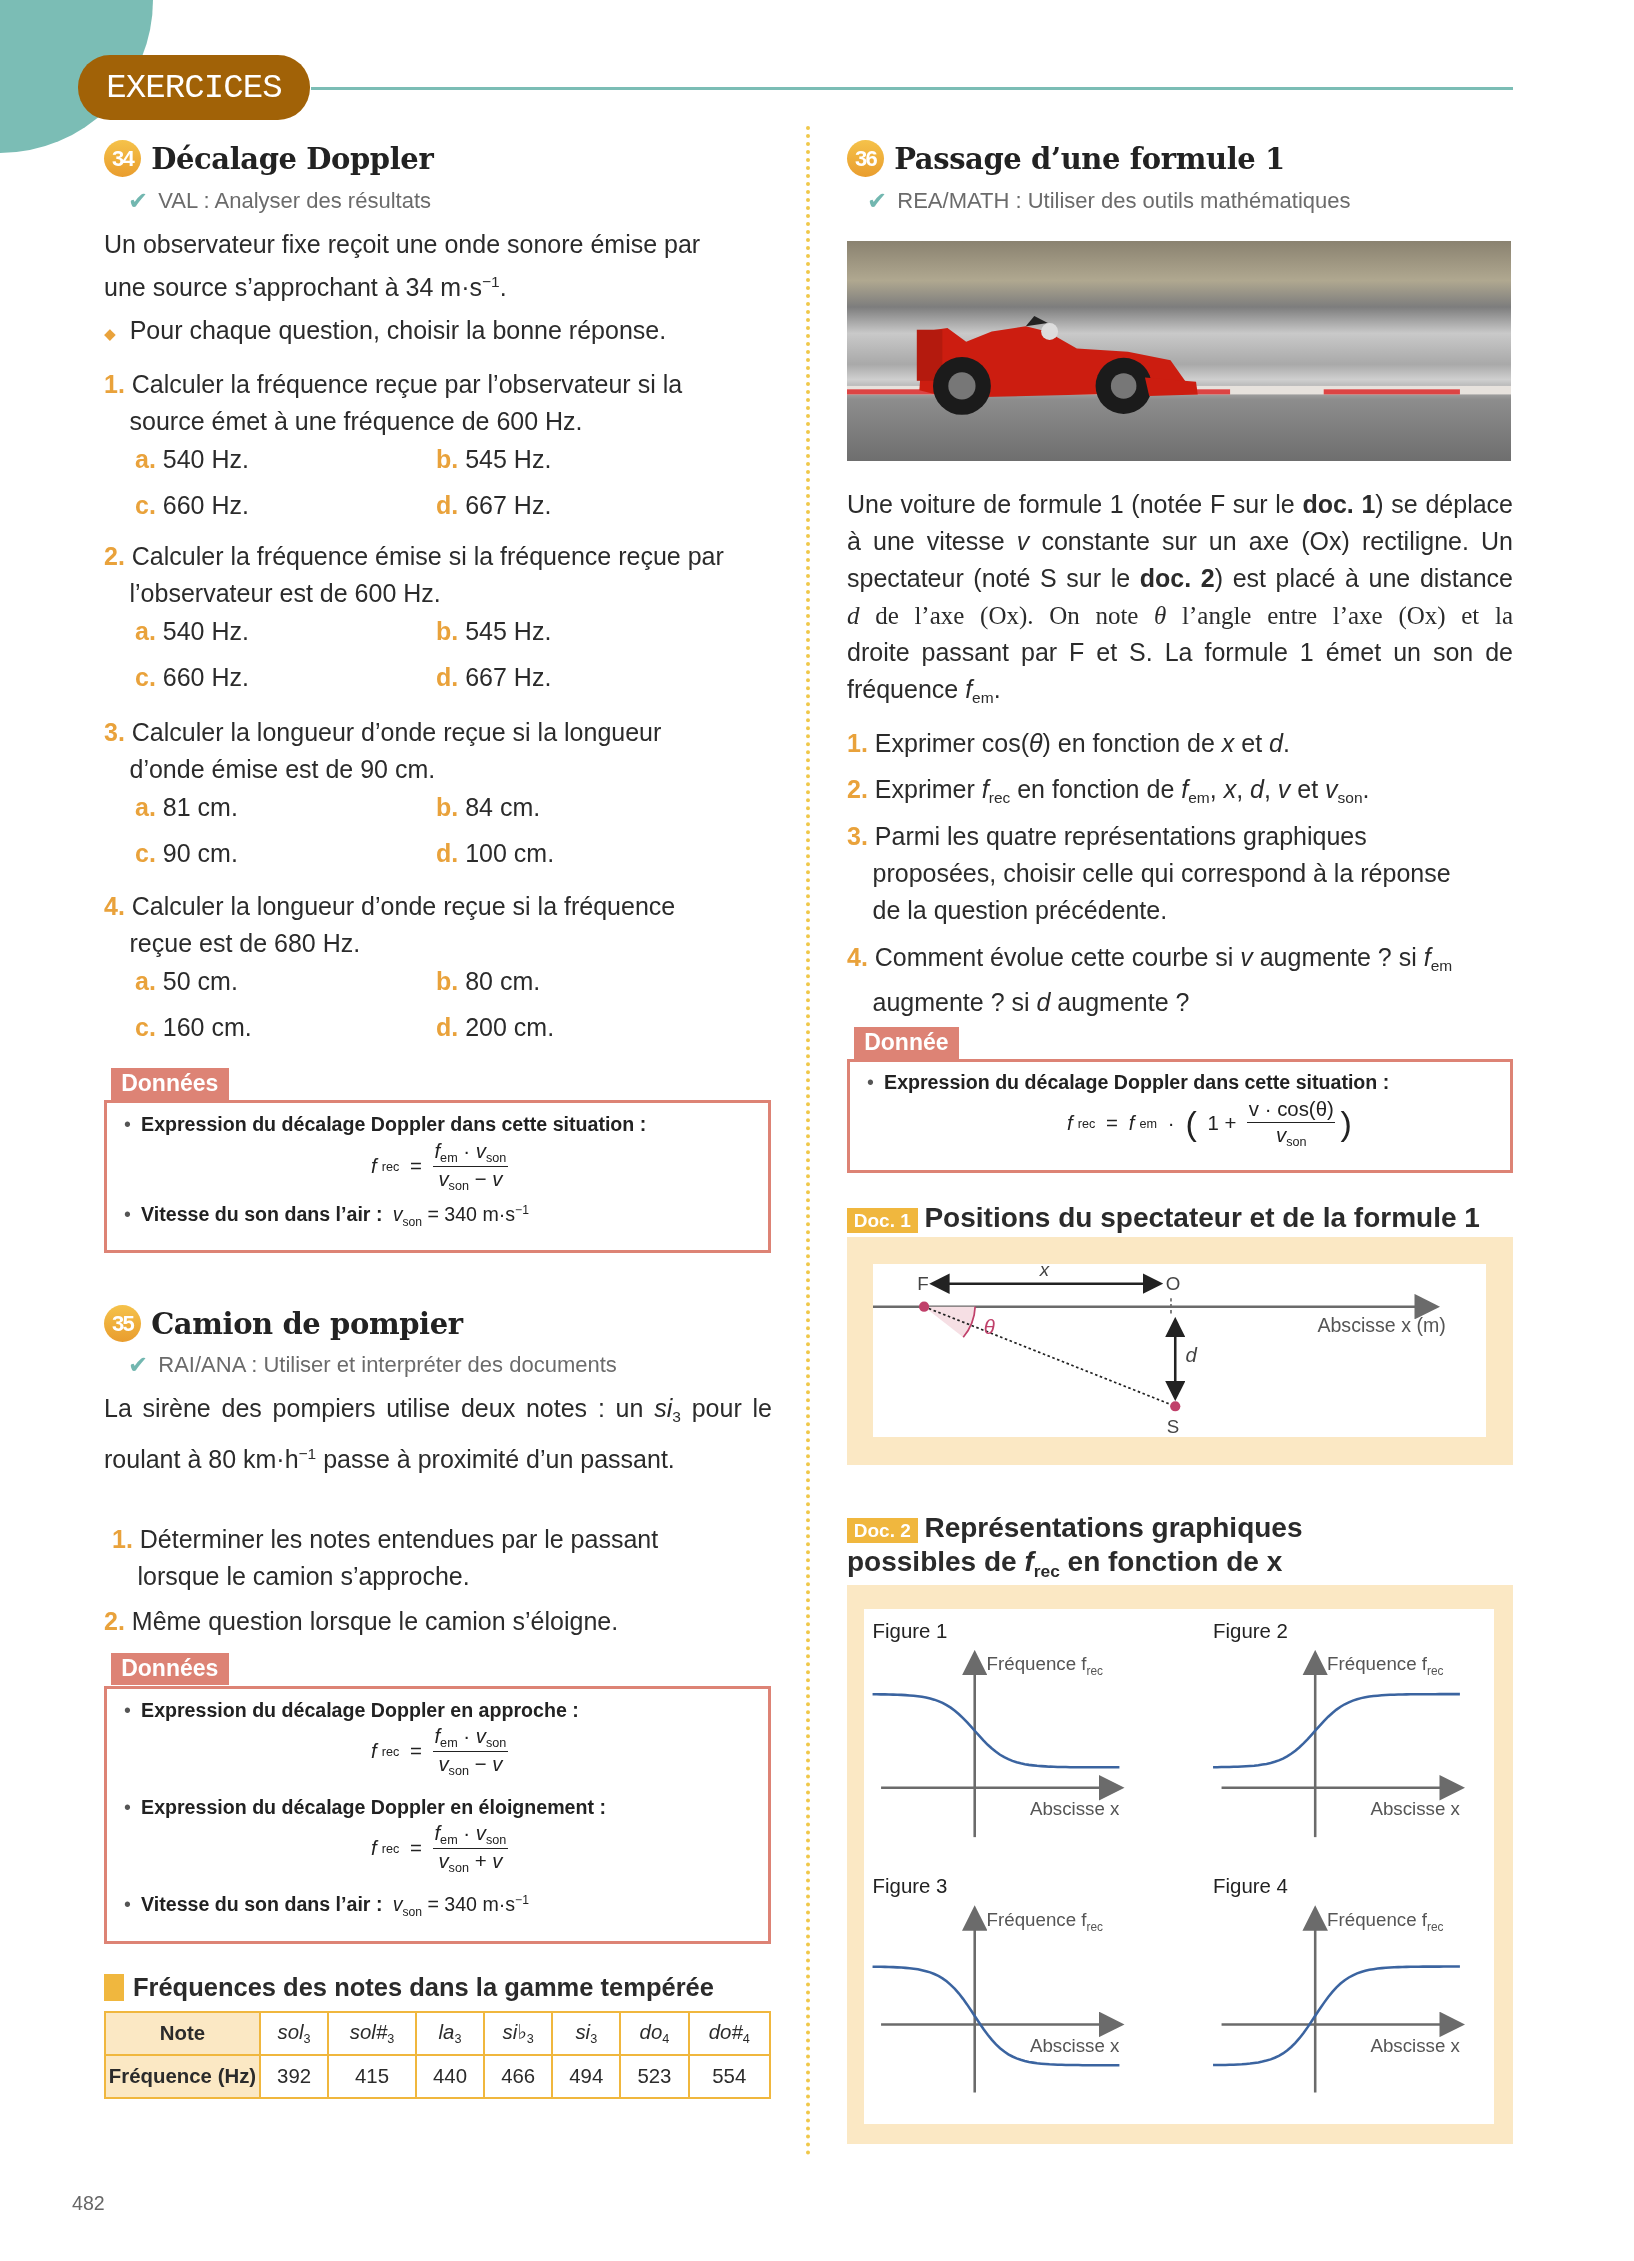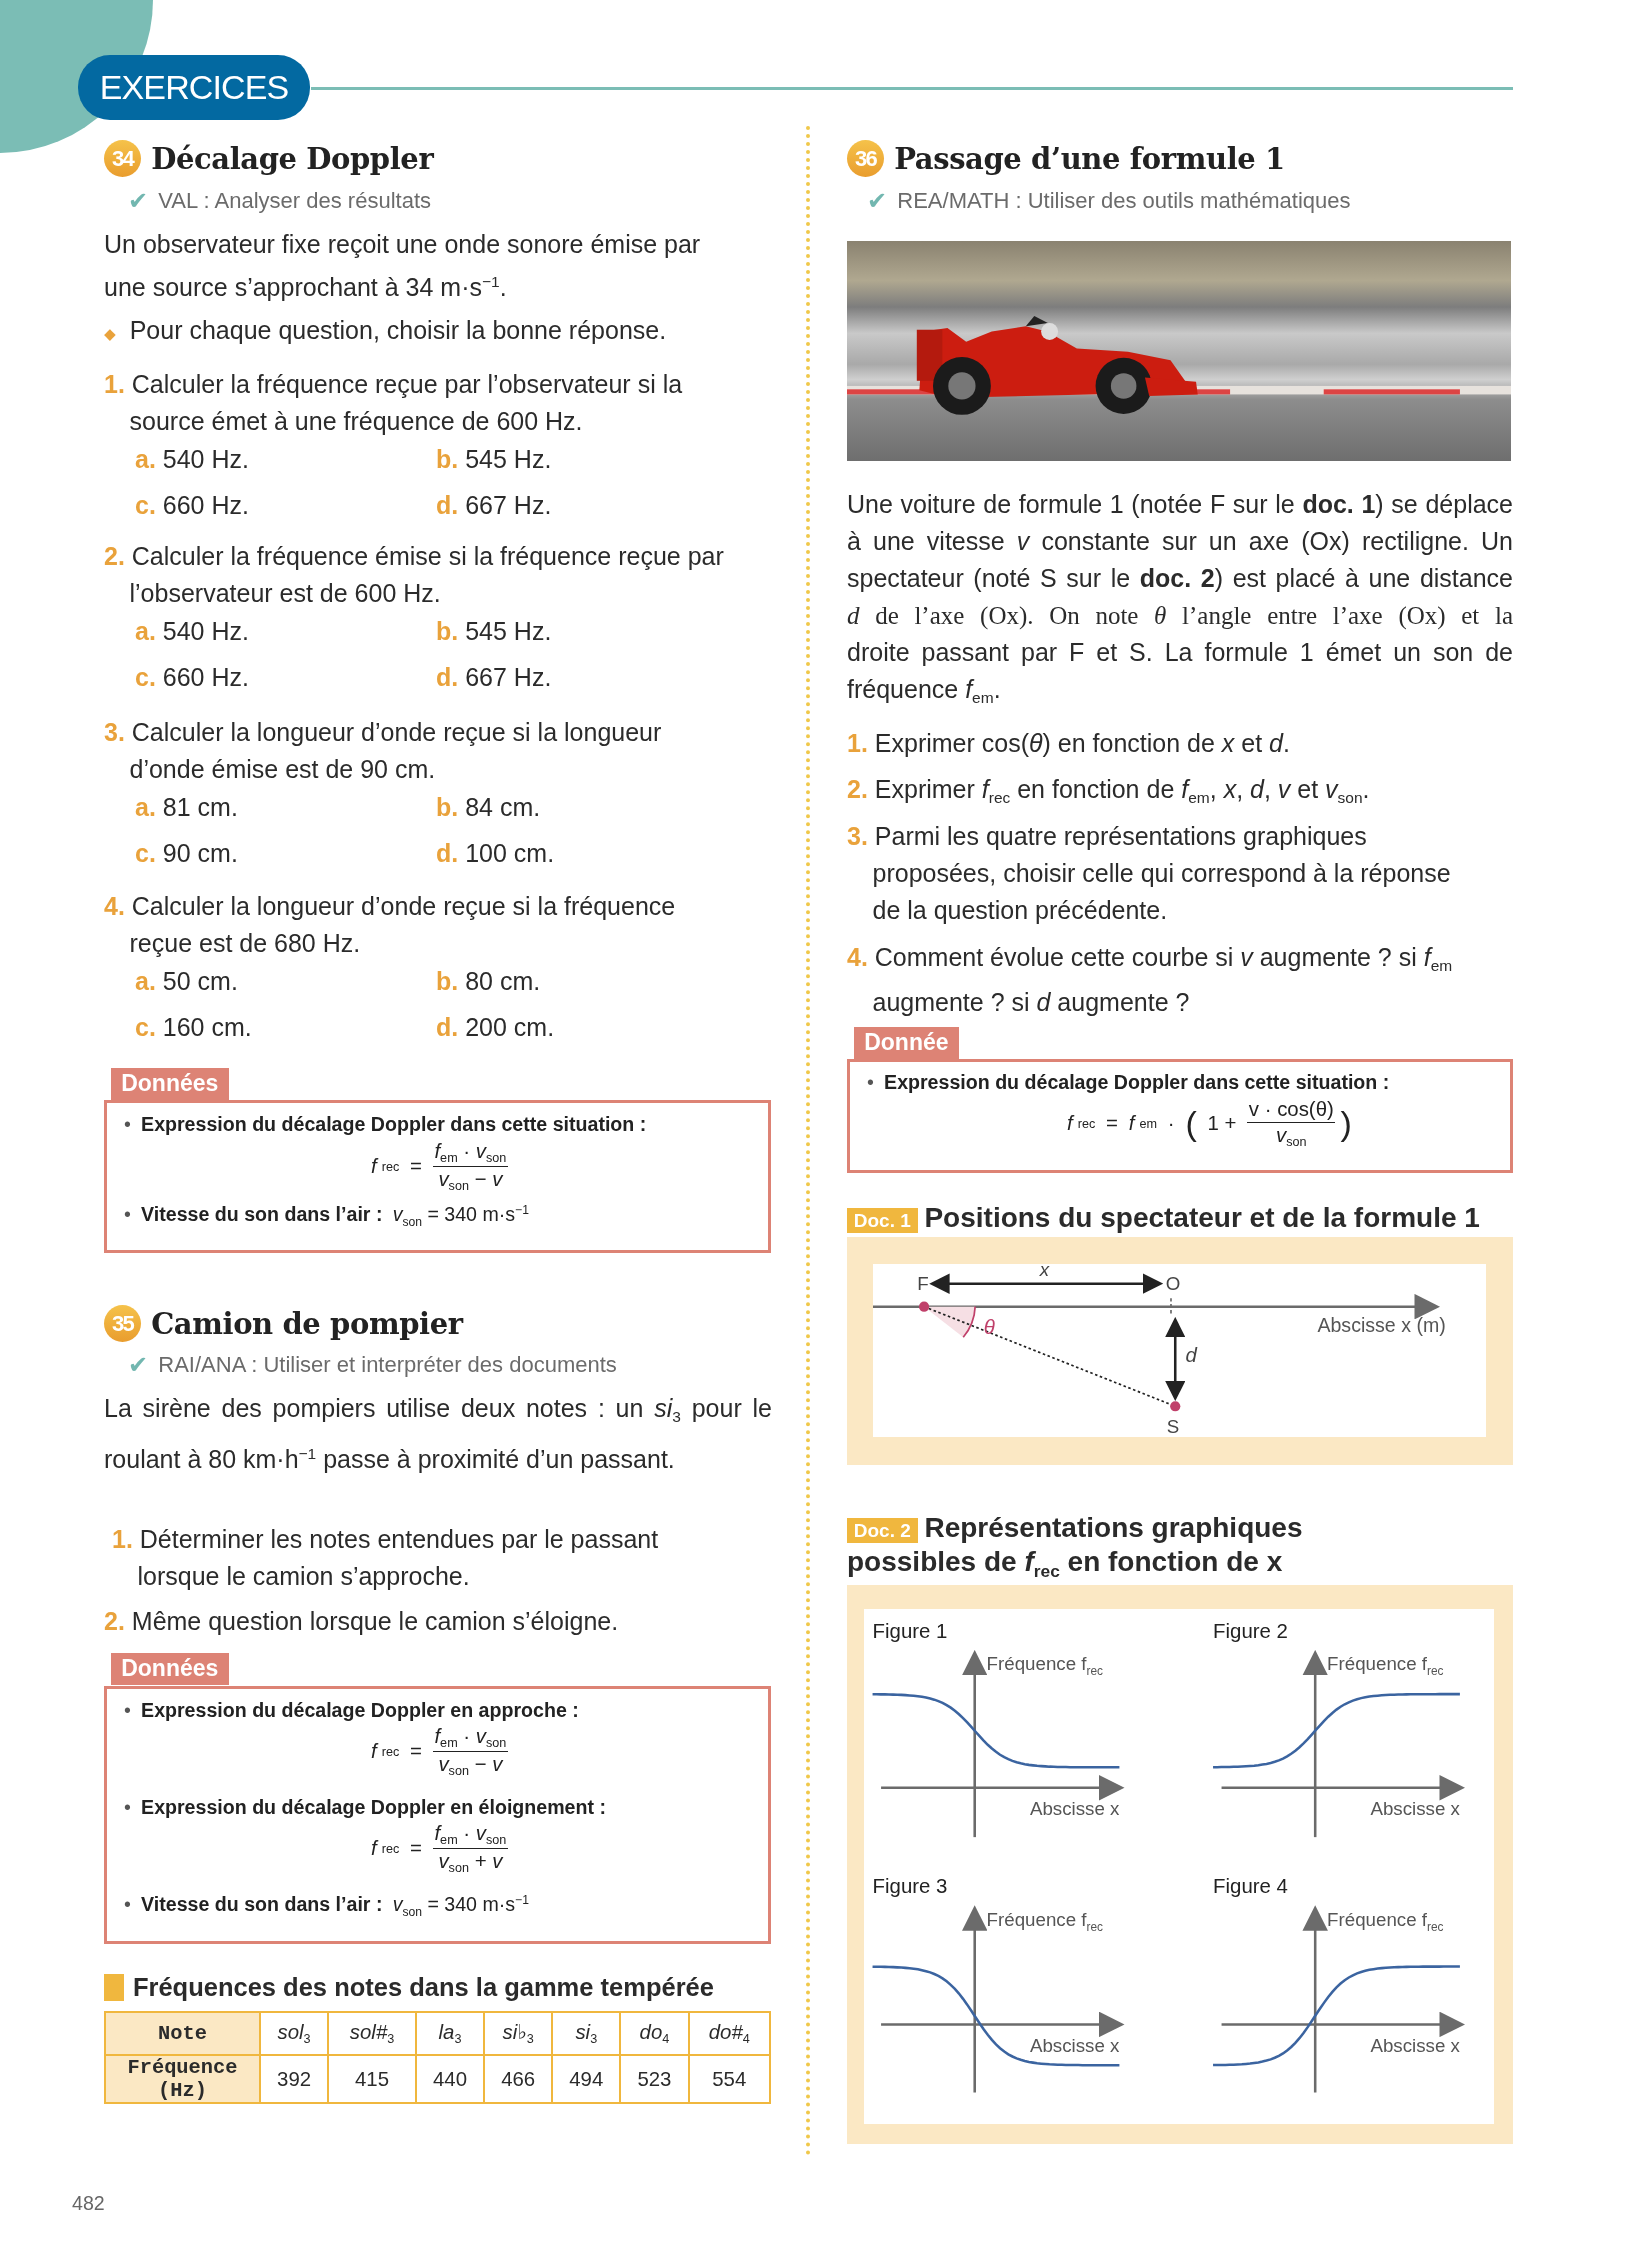--- a/index.html
+++ b/index.html
@@ -1,20 +1,20 @@
 <!DOCTYPE html>
 <html style="font-size:13.6px"><head>
 <meta charset="utf-8">
 <style>
   * { box-sizing: border-box; margin: 0; padding: 0; }
   html, body { width: 1635px; height: 2261px; background: #ffffff; overflow: hidden; }
   body { position: relative; font-family: "Liberation Sans", "DejaVu Sans", sans-serif; color: #2b2b2b; }
   .abs { position: absolute; }
   .teal-blob { left: -153px; top: -153px; width: 306px; height: 306px; border-radius: 50%; background: #7bbdb5; }
-  .exo-pill { left: 78px; top: 55px; width: 232px; height: 65px; border-radius: 32px 32px 32px 32px; background: #0369a1; color: #fff; font-size: 34px; font-weight: 400; letter-spacing: -0.9px; display:flex; align-items:center; justify-content:center; font-family: Liberation Sans, sans-serif; }
+  .exo-pill { left: 78px; top: 55px; width: 232px; height: 65px; border-radius: 32px 32px 32px 32px; background: #a16207; color: #fff; font-size: 34px; font-weight: 400; letter-spacing: -0.9px; display:flex; align-items:center; justify-content:center; font-family: Liberation Mono, monospace; }
   .top-rule { left: 311px; top: 87px; width: 1202px; height: 2.6px; background: #7bbdb5; }
   .divider { left: 806px; top: 126px; height: 2031px; width: 0; border-left: 4.3px dotted #f0c84a; }
 
   .ex-title { display: flex; align-items: center; gap: 10.2px; font-family: "DejaVu Serif", serif; font-weight: bold; font-size: 29px; color: #222; letter-spacing: -0.4px; }
   .badge { width: 37px; height: 37px; border-radius: 50%; background: linear-gradient(#f5c24a, #e99d2e); color: #fff; font-family: "Liberation Sans", sans-serif; font-weight: bold; font-size: 22px; display:flex; align-items:center; justify-content:center; letter-spacing:-1.7px; }
   .skill { font-size: 22px; color: #6b6b6b; display:flex; align-items:center; gap: 10.2px; font-family: "Liberation Sans", sans-serif; }
   .check { color: #72b7b0; font-size: 24px; }
   .txt { font-size: 25px; line-height: 37px; color: #2b2b2b; text-align: justify; }
   .num { color: #e9a23b; font-weight: bold; }
   .opt-letter { color: #e9a23b; font-weight: bold; }
@@ -32,21 +32,21 @@
   .data-box .li .dot { color:#555; font-weight: normal; }
   .formula { font-size: 20.4px; display:flex; align-items:center; justify-content:center; gap:5.1px; color:#222; }
   .frac { display:inline-flex; flex-direction:column; align-items:center; }
   .frac .n { padding: 0 1.7px 0.9px; border-bottom: 1.7px solid #222; }
   .frac .d { padding-top: 0.9px; }
 
   .tbl-title { font-size: 25.5px; font-weight: bold; color: #2b2b2b; display:flex; align-items:center; gap:8.5px; }
   .tbl-title .sq { width: 20.4px; height: 27px; background: #f0b73e; display:inline-block; }
   table.notes { border-collapse: collapse; font-size: 20.4px; }
   table.notes td { border: 2.6px solid #f0b73e; text-align: center; height: 43px; }
-  table.notes td.h { background: #fbe8c4; font-weight: bold; font-family: Liberation Mono, monospace; }
+  table.notes td.h { background: #fbe8c4; font-weight: bold; }
 
   .car-img { left: 847px; top: 241px; width: 664px; height: 220px; overflow: hidden; background: linear-gradient(#8a8270 0%, #b0a890 18%, #7d7d7d 30%, #c9c9c9 42%, #a9a9a9 56%, #cfcfcf 63%, #8d8d8d 72%, #6e6e6e 100%); }
 
   .doc-tag { background: #f0b73e; color: #fff; font-weight: bold; font-size: 19px; padding: 1.7px 6.8px; margin-right: 6.8px; }
   .doc-title { font-size: 28px; font-weight: bold; color: #2b2b2b; }
   .doc-frame { background: #fbe8c4; }
   .doc-inner { background: #ffffff; }
   .pagenum { left: 72px; top: 2192px; font-size: 19.6px; color: #666; }
 </style>
 </head>

